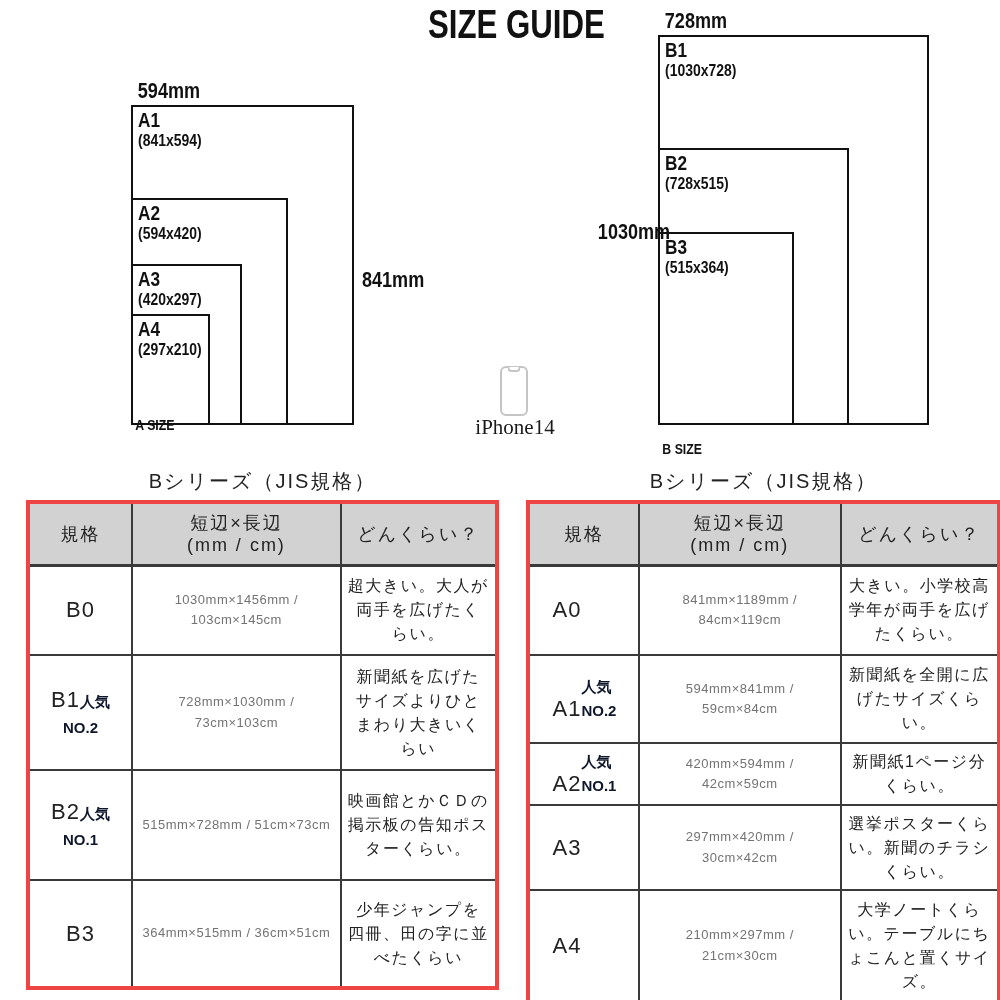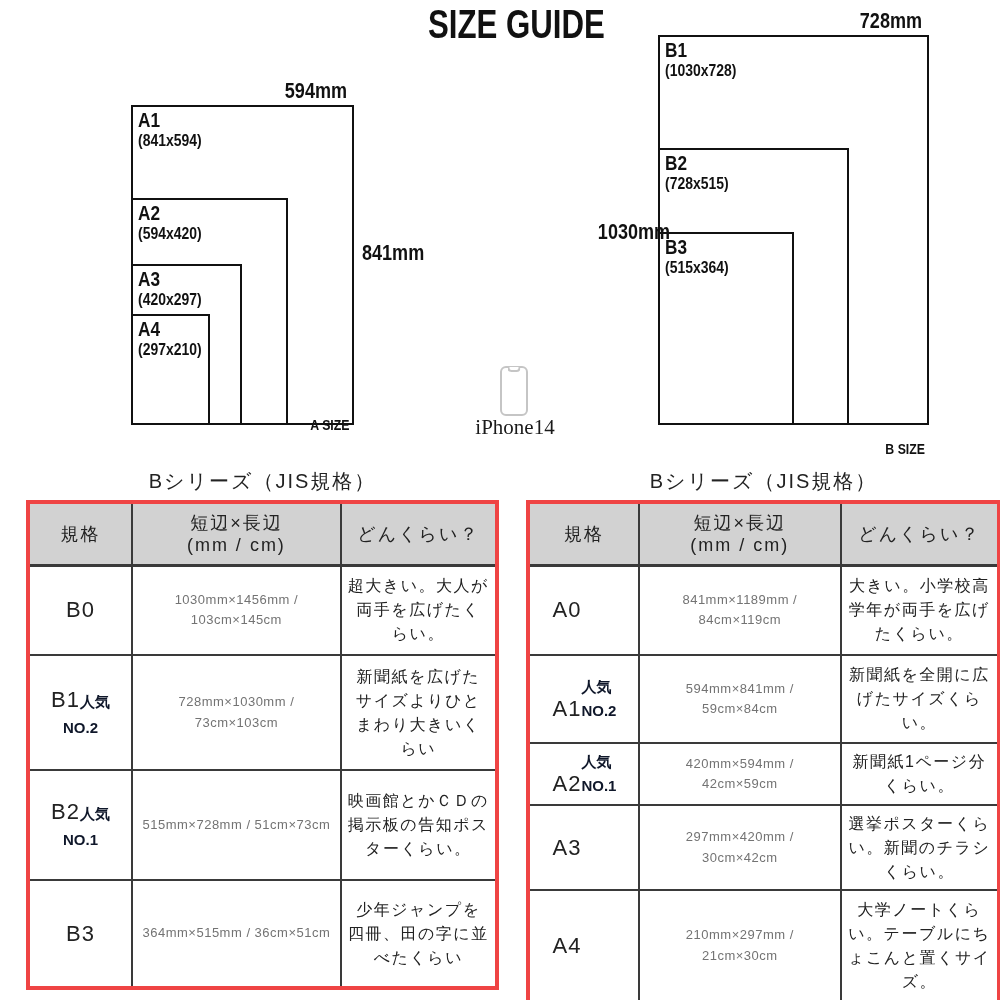--- a/index.html
+++ b/index.html
@@ -14,21 +14,21 @@
   
   .rect{position:absolute;border:2px solid #111;background:transparent;box-sizing:border-box;}
   .rect-label{position:absolute;line-height:1.08;padding:0;}
   .cond{display:inline-block;font-weight:bold;transform:scaleX(0.82);transform-origin:0 50%;white-space:nowrap;}
   .cond-c{display:inline-block;font-weight:bold;transform:scaleX(0.82);transform-origin:center;white-space:nowrap;}
   .cond-r{display:inline-block;font-weight:bold;transform:scaleX(0.82);transform-origin:100% 50%;white-space:nowrap;}
   .rect-name{font-size:21px;}
   .rect-dims{font-size:17px;}
   .dim-label{font-size:22px;}
   .caption{font-size:15px;}
-  .center-label{position:absolute;text-align:right;}
+  .center-label{position:absolute;text-align:left;}
 
   
   .phone-body{position:absolute;left:484px;top:366px;width:28px;height:50px;
               border:2px solid #c5c5c5;border-radius:6px;box-sizing:border-box;background:#fff;}
   .phone-notch{position:absolute;top:-1px;left:50%;transform:translateX(-50%);width:13px;height:5px;
                border:2px solid #c5c5c5;border-top:none;border-radius:0 0 4px 4px;background:#fff;box-sizing:border-box;}
   .phone-label{position:absolute;left:434px;top:415px;width:130px;text-align:center;
                font-family:"Liberation Serif","DejaVu Serif",serif;font-size:21px;color:#1a1a1a;}
 
   
@@ -75,21 +75,21 @@
     </div>
     <div class="rect-label" style="left:122px;top:268px;">
       <span class="cond rect-name">A3</span><br>
       <span class="cond rect-dims">(420x297)</span>
     </div>
     <div class="rect-label" style="left:122px;top:318px;">
       <span class="cond rect-name">A4</span><br>
       <span class="cond rect-dims">(297x210)</span>
     </div>
 
-    <div class="rect-label" style="left:346px;top:241px;">
+    <div class="rect-label" style="left:346px;top:268px;">
       <span class="cond dim-label">841mm</span>
     </div>
     <div class="center-label" style="left:115px;top:416px;width:223px;">
       <span class="cond-c caption">A SIZE</span>
     </div>
   </div>
 
   <div>
     <div class="center-label" style="left:642px;top:8px;width:271px;">
       <span class="cond-c dim-label">728mm</span>

